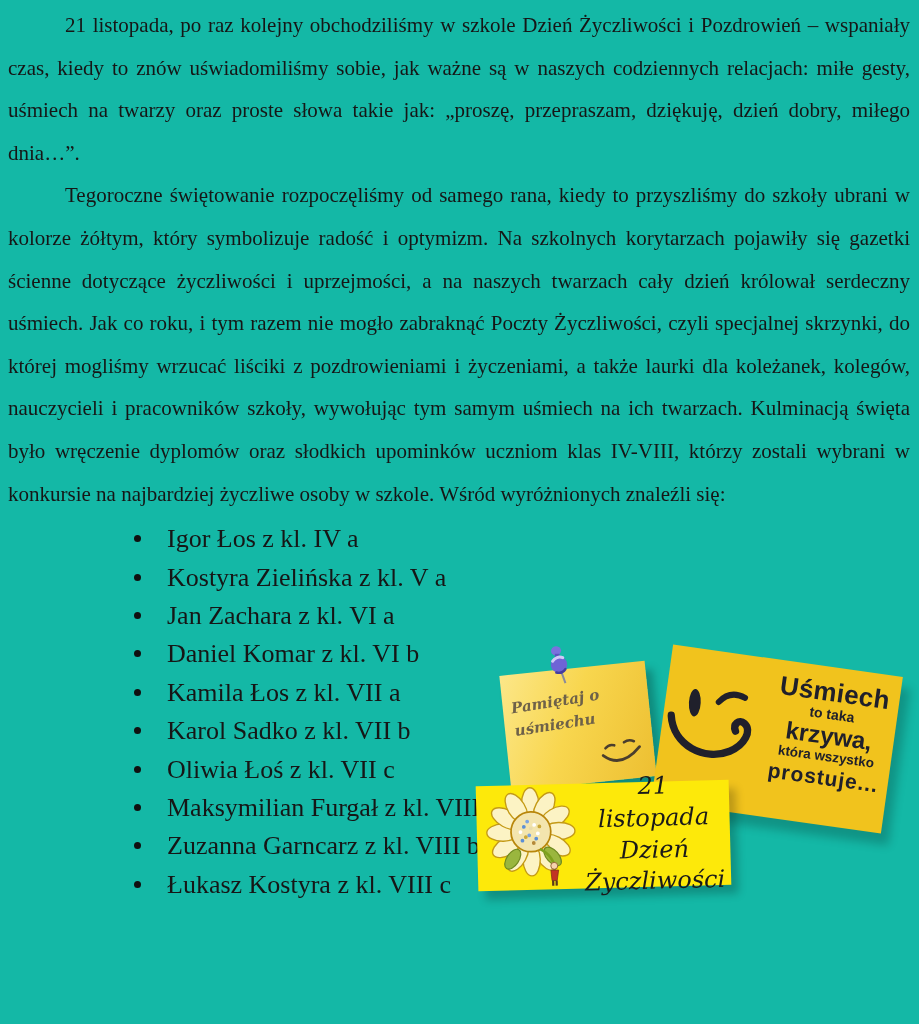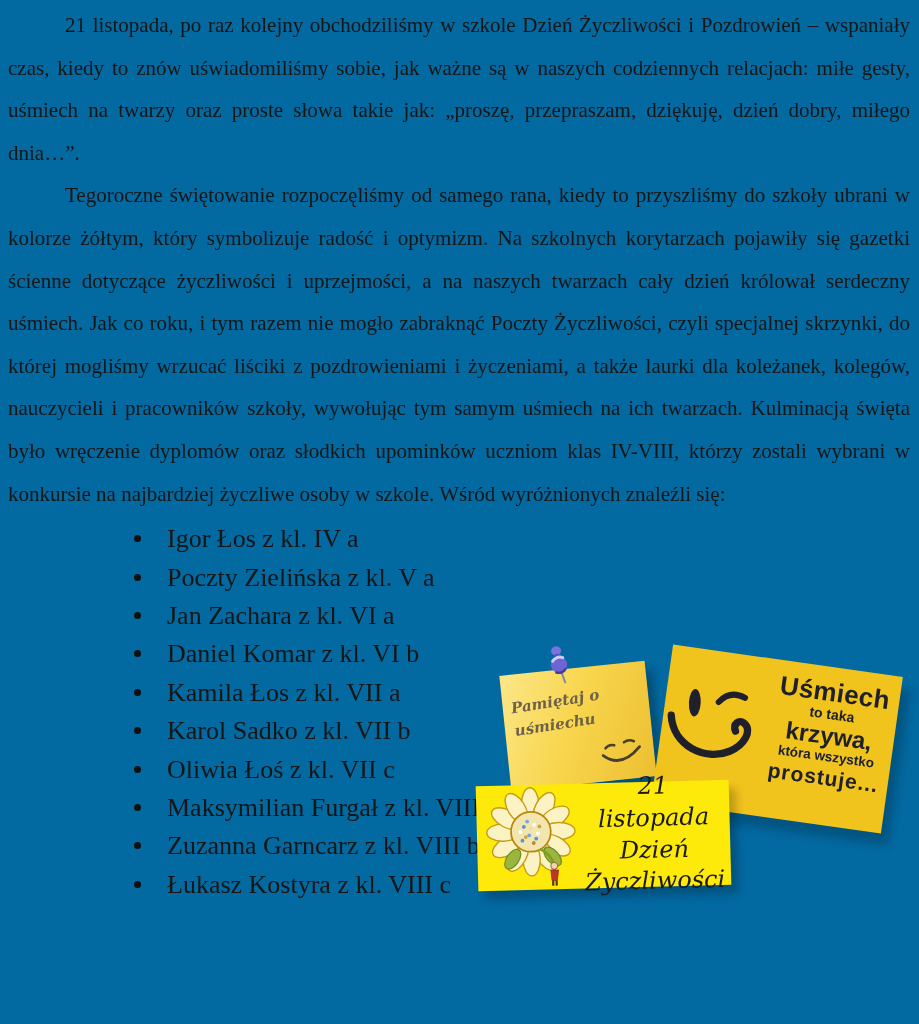--- a/index.html
+++ b/index.html
@@ -1,17 +1,17 @@
 <!DOCTYPE html>
 <html lang="pl"><head>
 <meta charset="utf-8">
 <style>
   html,body{margin:0;padding:0;background:#ffffff;}
   .page{
-    position:relative;width:919px;height:1024px;background:#0369a1;
+    position:relative;width:919px;height:1024px;background:#14b8a6;
     overflow:hidden;font-family:"Liberation Serif",serif;color:#141414;
   }
   .text-block{position:absolute;left:8px;top:4px;width:902px;}
   .body-par{
     margin:0;font-size:21px;line-height:42.6px;text-align:justify;
     text-indent:57px;color:#161616;
   }
   ul.winners{
     margin:5px 0 0 126px;padding:0;list-style:none;
     font-size:26px;line-height:38.4px;color:#161616;
@@ -67,21 +67,21 @@
 </head>
 <body>
 
 <div class="page">
 
   <div class="text-block">
     <p class="body-par">21 listopada, po raz kolejny obchodziliśmy w szkole Dzień Życzliwości i Pozdrowień – wspaniały czas, kiedy to znów uświadomiliśmy sobie, jak ważne są w naszych codziennych relacjach: miłe gesty, uśmiech na twarzy oraz proste słowa takie jak: „proszę, przepraszam, dziękuję, dzień dobry, miłego dnia…”.</p>
     <p class="body-par">Tegoroczne świętowanie rozpoczęliśmy od samego rana, kiedy to przyszliśmy do szkoły ubrani w kolorze żółtym, który symbolizuje radość i optymizm. Na szkolnych korytarzach pojawiły się gazetki ścienne dotyczące życzliwości i uprzejmości, a na naszych twarzach cały dzień królował serdeczny uśmiech. Jak co roku, i tym razem nie mogło zabraknąć Poczty Życzliwości, czyli specjalnej skrzynki, do której mogliśmy wrzucać liściki z pozdrowieniami i życzeniami, a także laurki dla koleżanek, kolegów, nauczycieli i pracowników szkoły, wywołując tym samym uśmiech na ich twarzach. Kulminacją święta było wręczenie dyplomów oraz słodkich upominków uczniom klas IV-VIII, którzy zostali wybrani w konkursie na najbardziej życzliwe osoby w szkole. Wśród wyróżnionych znaleźli się:</p>
     <ul class="winners">
         <li>Igor Łos z kl. IV a</li>
-        <li>Poczty Zielińska z kl. V a</li>
+        <li>Kostyra Zielińska z kl. V a</li>
         <li>Jan Zachara z kl. VI a</li>
         <li>Daniel Komar z kl. VI b</li>
         <li>Kamila Łos z kl. VII a</li>
         <li>Karol Sadko z kl. VII b</li>
         <li>Oliwia Łoś z kl. VII c</li>
         <li>Maksymilian Furgał z kl. VIII a</li>
         <li>Zuzanna Garncarz z kl. VIII b</li>
         <li>Łukasz Kostyra z kl. VIII c</li>
       </ul>
   </div>

